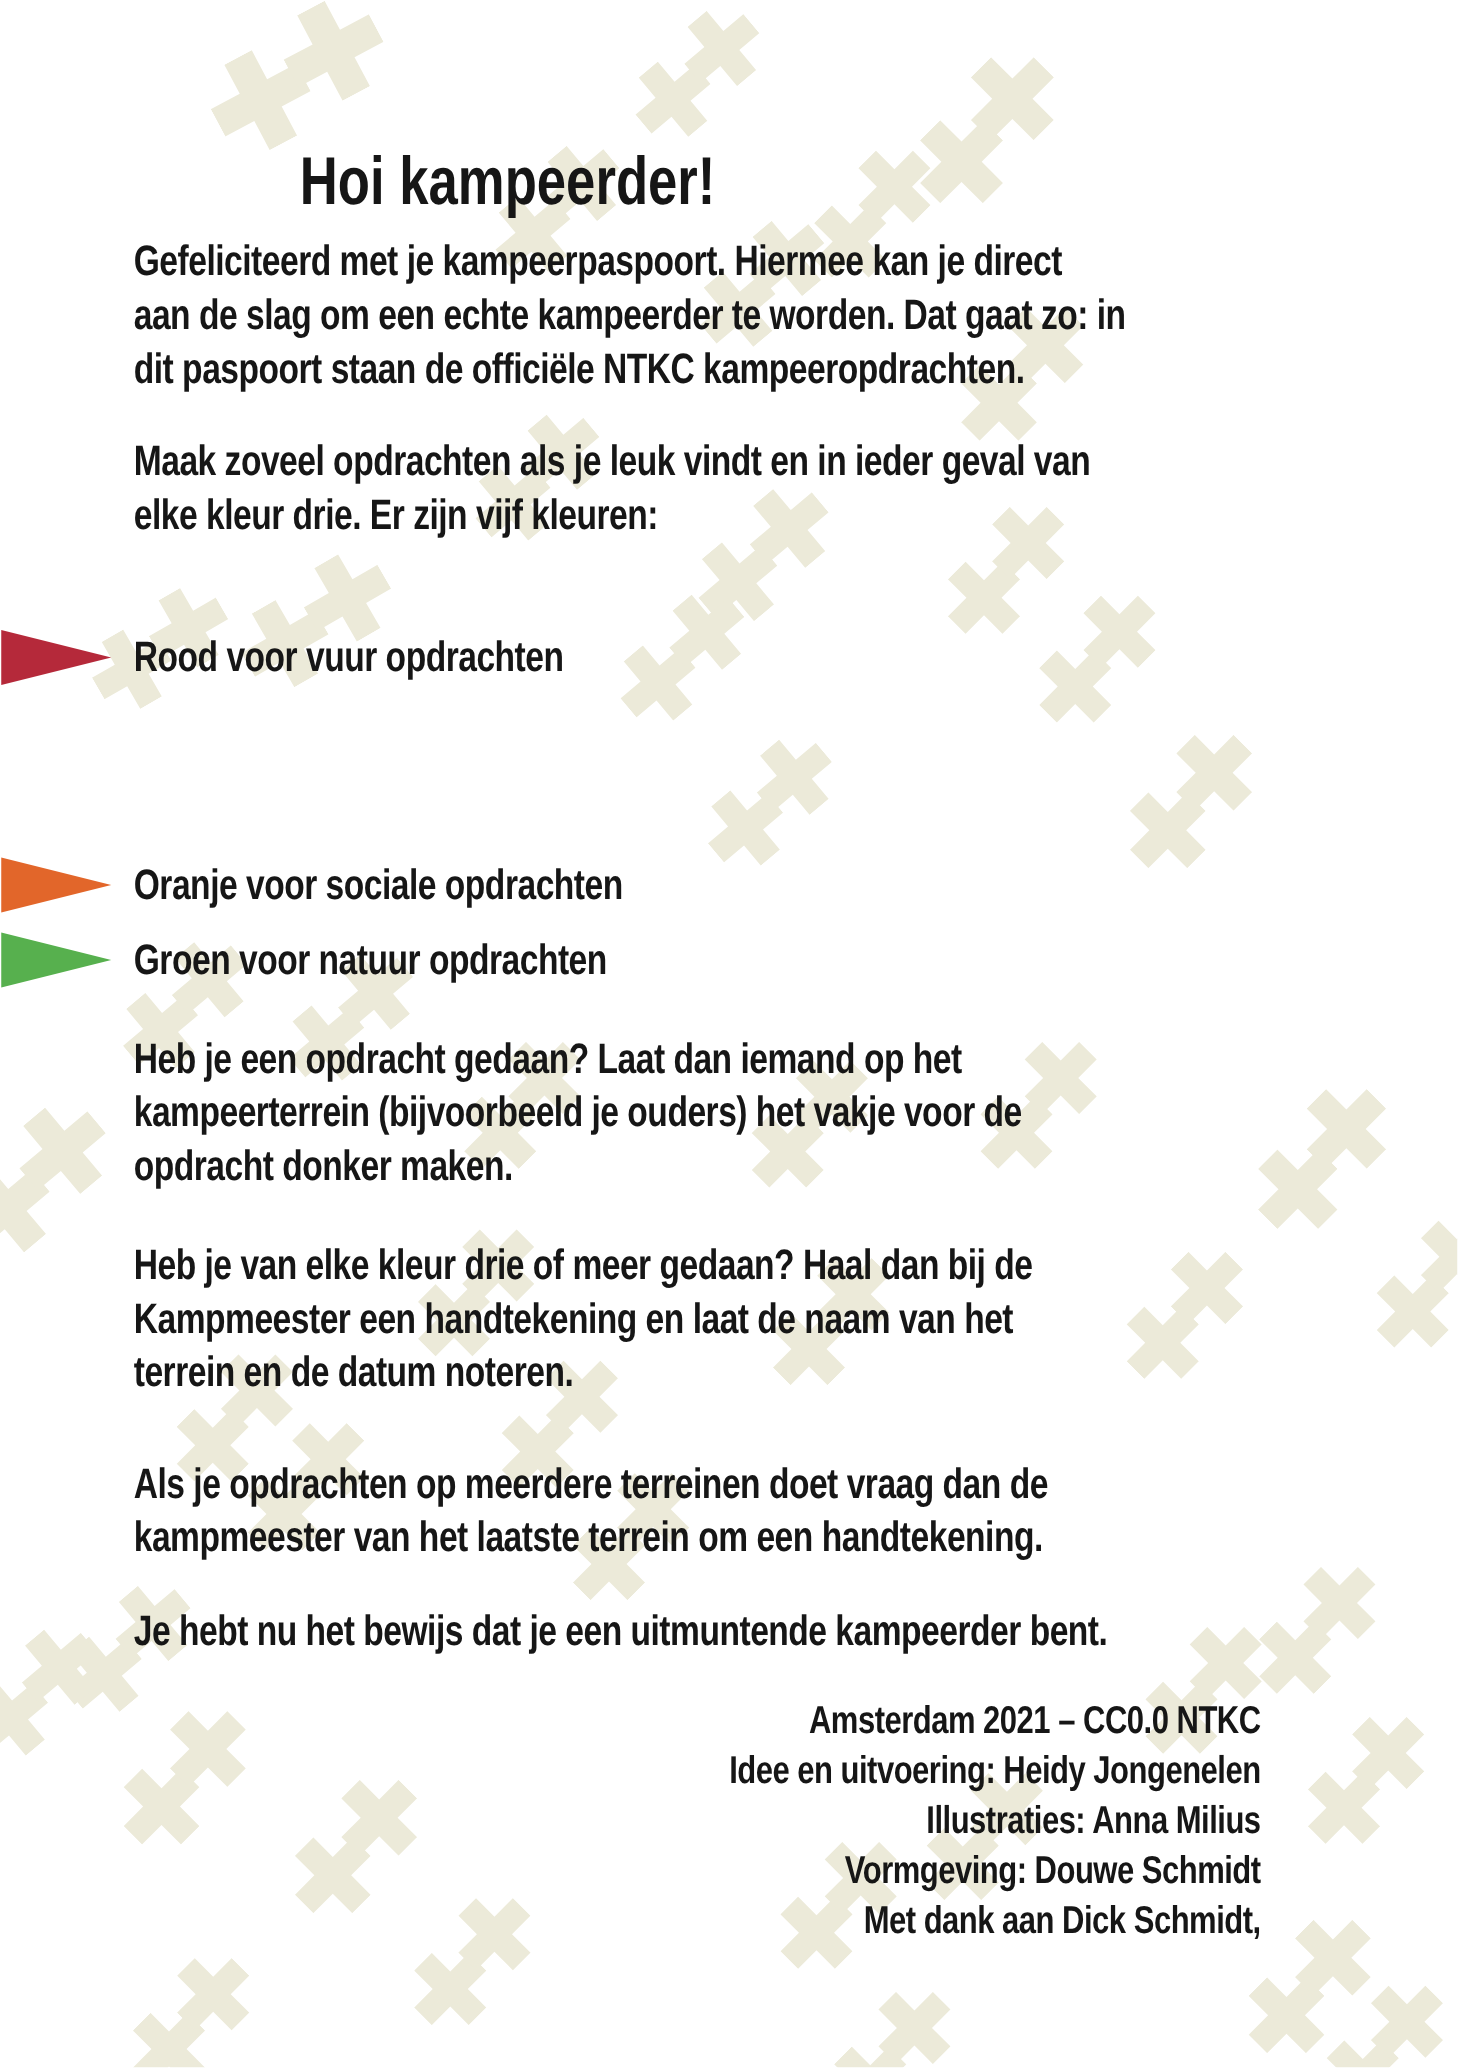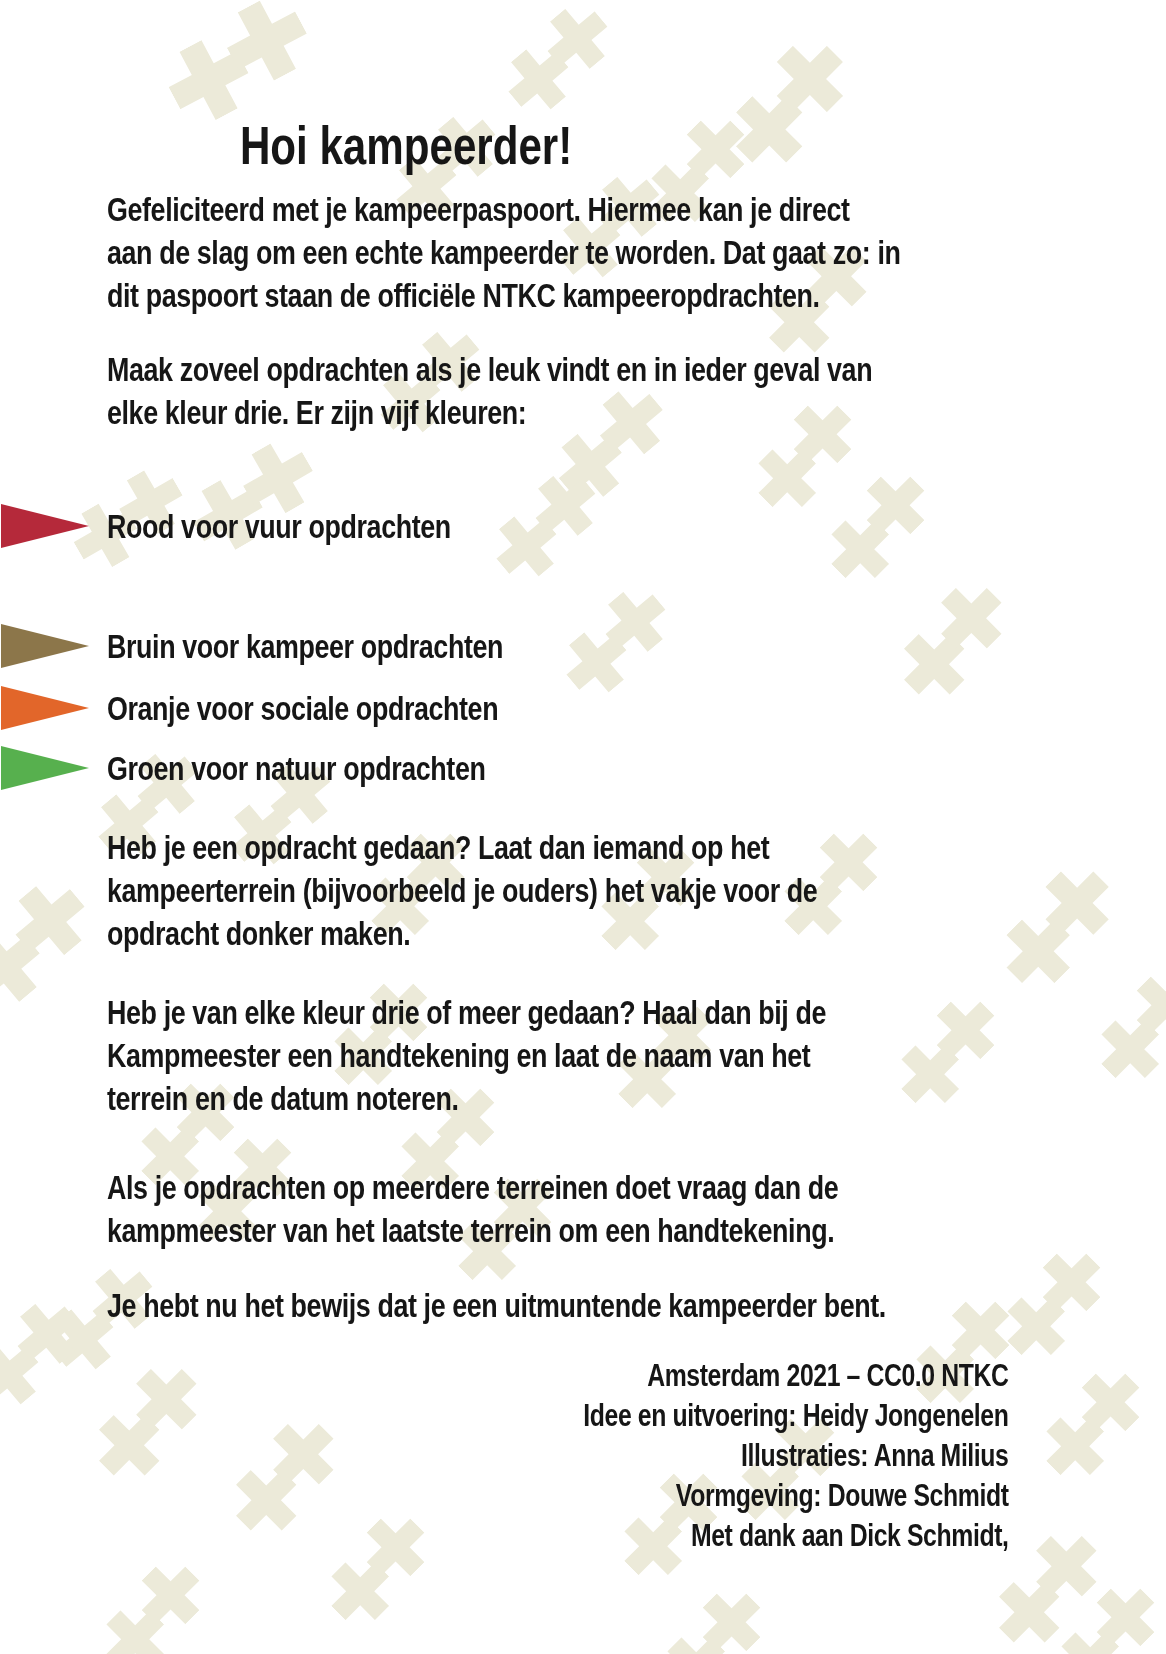--- a/index.html
+++ b/index.html
@@ -264,24 +264,20 @@
 
   <div class="para condensed" id="para-2">
     <div class="line">Maak zoveel opdrachten als je leuk vindt en in ieder geval van</div>
     <div class="line">elke kleur drie. Er zijn vijf kleuren:</div>
   </div>
 
   <div class="flag-row" id="flag-row-0">
     <div class="flag" style="border-left-color: rgb(181, 41, 58);"></div>
     <div class="flag-label">Rood voor vuur opdrachten</div>
   </div>
-  <div class="flag-row" id="flag-row-2">
-    <div class="flag" style="border-left-color: rgb(140, 118, 74);"></div>
-    <div class="flag-label">Bruin voor kampeer opdrachten</div>
-  </div>
   <div class="flag-row" id="flag-row-3">
     <div class="flag" style="border-left-color: rgb(226, 102, 42);"></div>
     <div class="flag-label">Oranje voor sociale opdrachten</div>
   </div>
   <div class="flag-row" id="flag-row-4">
     <div class="flag" style="border-left-color: rgb(87, 176, 78);"></div>
     <div class="flag-label">Groen voor natuur opdrachten</div>
   </div>
 
   <div class="para condensed" id="para-3">

